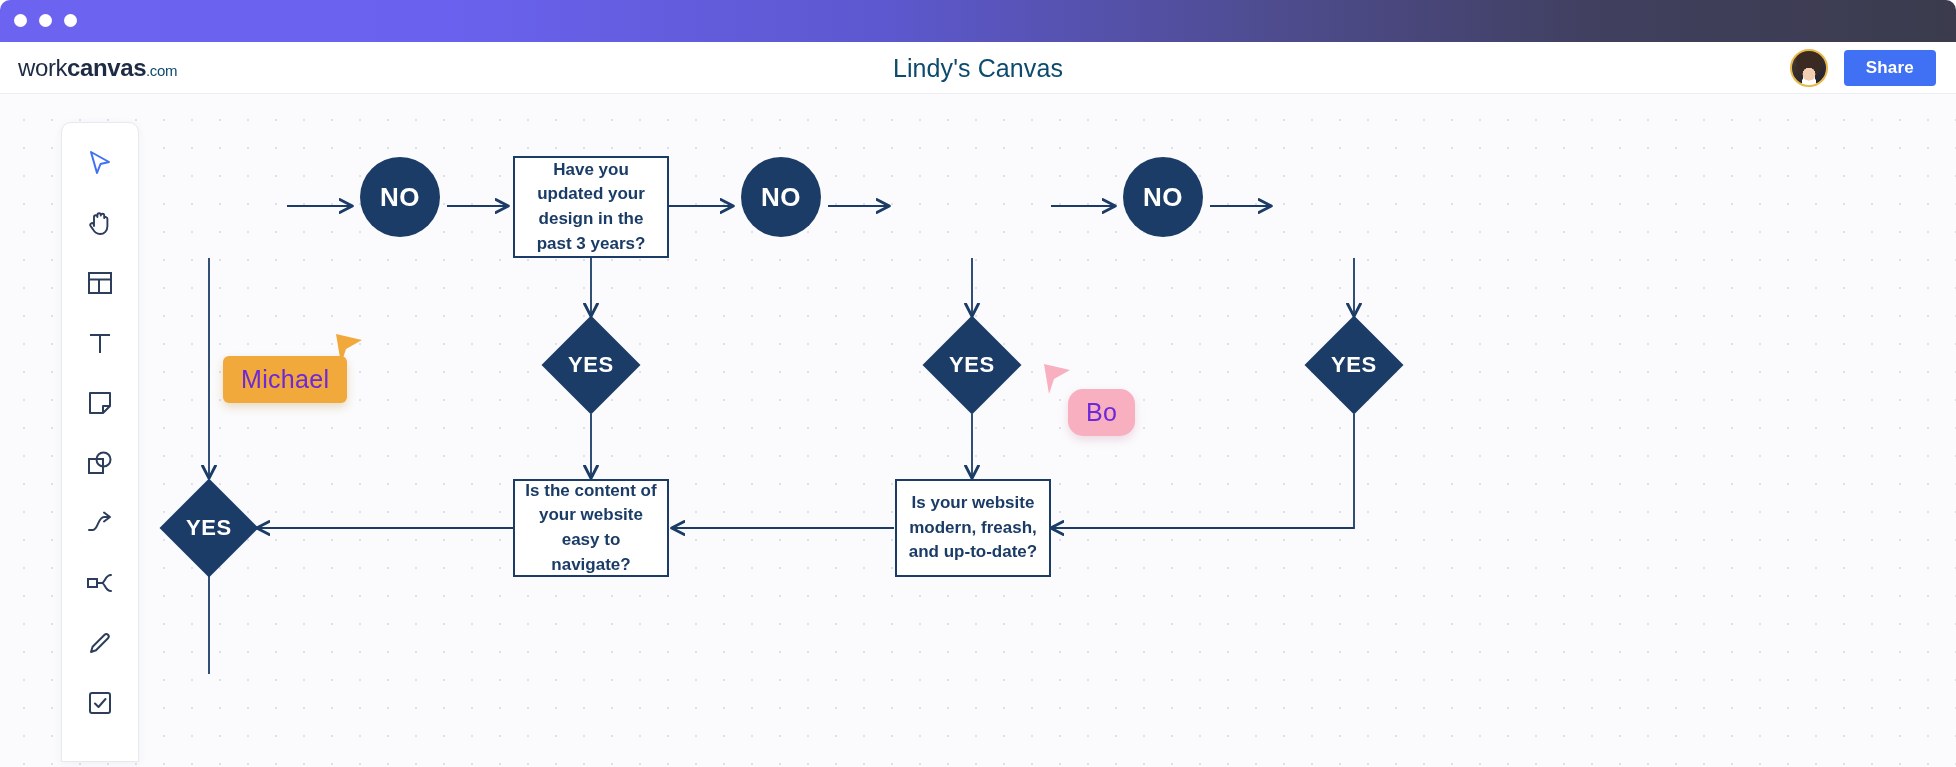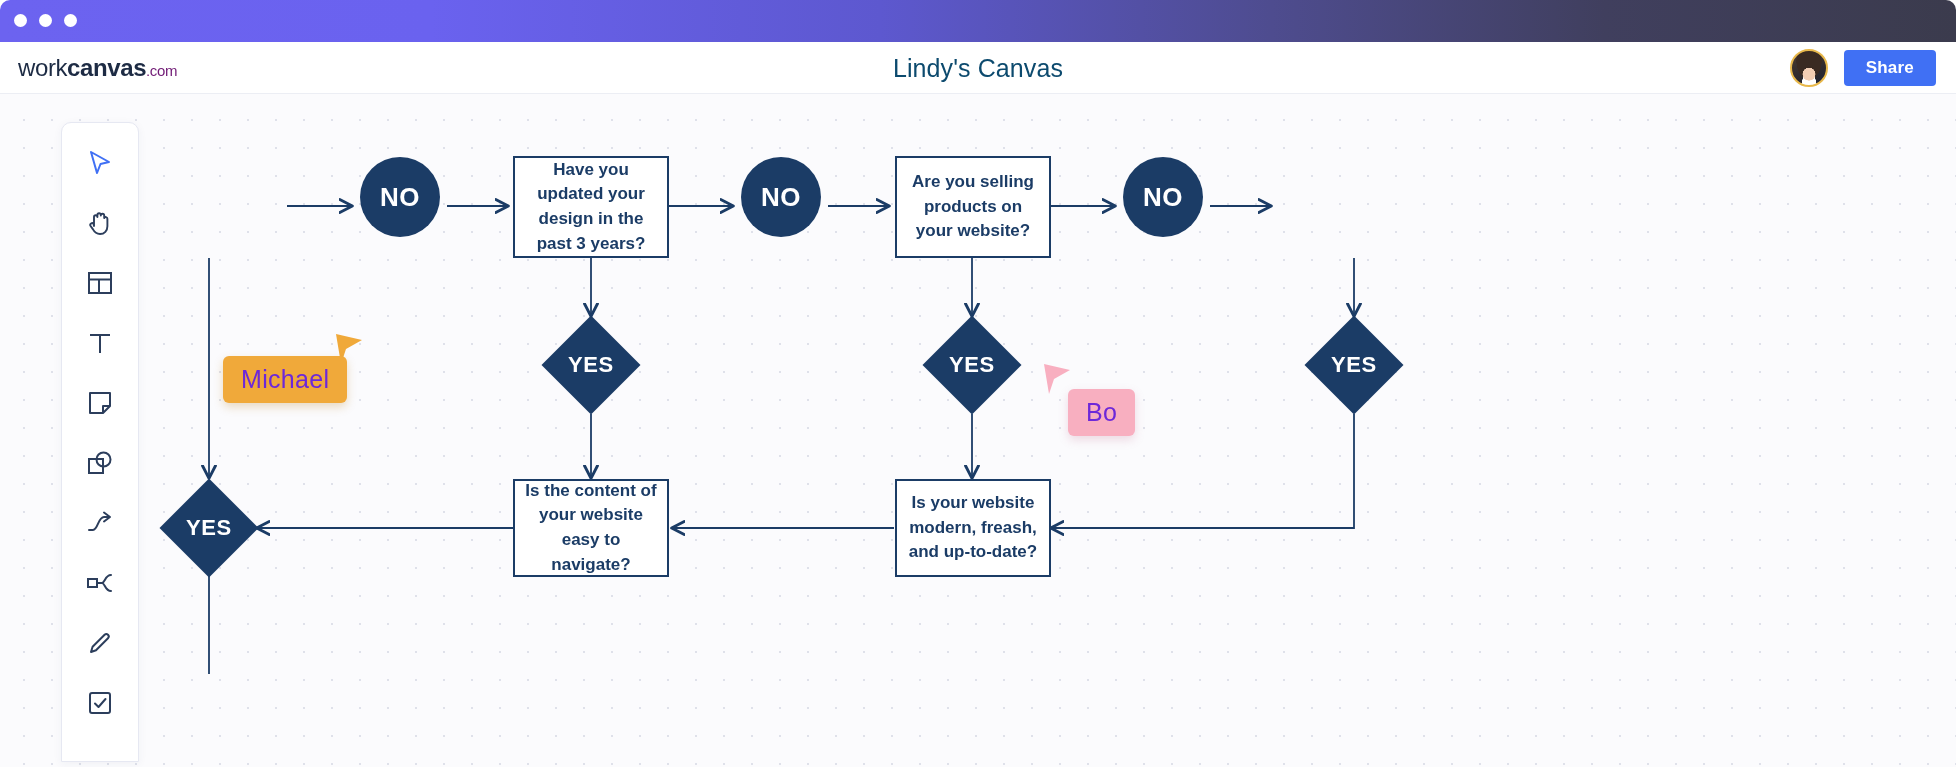--- a/index.html
+++ b/index.html
@@ -36,21 +36,21 @@
     background: #ffffff;
     border-bottom: 1px solid #eceef4;
   }
   .logo {
     position: absolute; left: 18px; top: 50%; transform: translateY(-50%);
     font-size: 24px; letter-spacing: -0.4px; color: #1d2b44;
     white-space: nowrap;
   }
   .logo .light { font-weight: 400; }
   .logo .bold  { font-weight: 700; }
-  .logo .tld   { font-size: 15px; font-weight: 500; color: #701a75; }
+  .logo .tld   { font-size: 15px; font-weight: 500; color: #0c4a6e; }
 
   .canvas-title {
     position: absolute; left: 50%; top: 50%;
     transform: translate(-50%, -50%);
     font-size: 25px; font-weight: 400; color: #0c4a6e;
     letter-spacing: 0.1px; white-space: nowrap;
   }
 
   .header-right {
     position: absolute; right: 20px; top: 50%; transform: translateY(-50%);
@@ -282,21 +282,20 @@
         </g>
       </svg>
 
 
       <div class="circle" style="left:360px; top:63px; width:80px; height:80px;">NO</div>
 
       <div class="node" style="left:513px; top:62px; width:156px; height:102px;">Have you updated your design in the past 3 years?</div>
 
       <div class="circle" style="left:741px; top:63px; width:80px; height:80px;">NO</div>
 
-      <div class="node" style="left:895px; top:62px; width:156px; height:102px;">Are you selling products on your website?</div>
 
       <div class="circle" style="left:1123px; top:63px; width:80px; height:80px;">NO</div>
 
 
       <div class="diamond" style="left:556px; top:236px; width:70px; height:70px;">
         <span>YES</span>
       </div>
 
       <div class="diamond" style="left:937px; top:236px; width:70px; height:70px;">
         <span>YES</span>
@@ -319,17 +318,17 @@
           <path d="M4 2 L30 8 L14 17 L9 32 Z" fill="#f0a93a"></path>
         </svg>
       </div>
       <div class="cursor-label cursor-michael" style="left:223px; top:262px;">Michael</div>
 
       <div class="pointer" style="left:1040px; top:268px;">
         <svg width="34" height="36" viewBox="0 0 34 36">
           <path d="M4 2 L30 8 L14 17 L9 32 Z" fill="#f8afc0"></path>
         </svg>
       </div>
-      <div class="cursor-label cursor-bo" style="left:1068px; top:295px;">Bo</div>
+      <div class="cursor-label cursor-bo" style="left:1068px; top:295px;border-radius:15px;">Bo</div>
 
     </div>
   </div>
 </div>
 
 </body></html>

